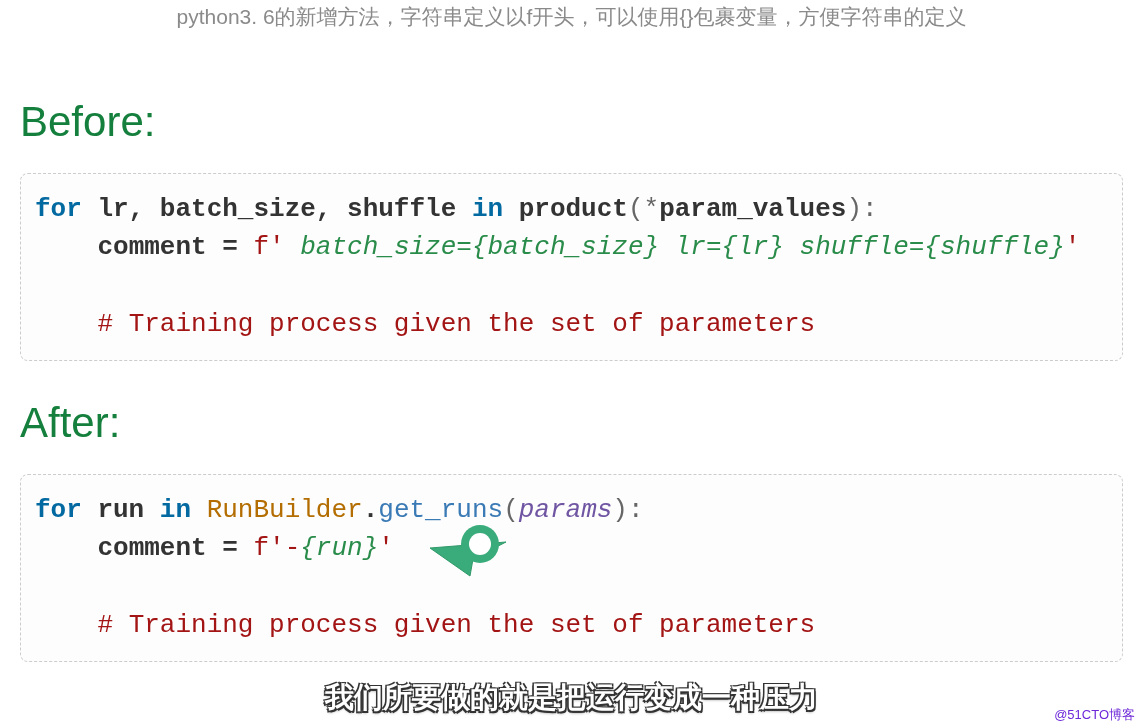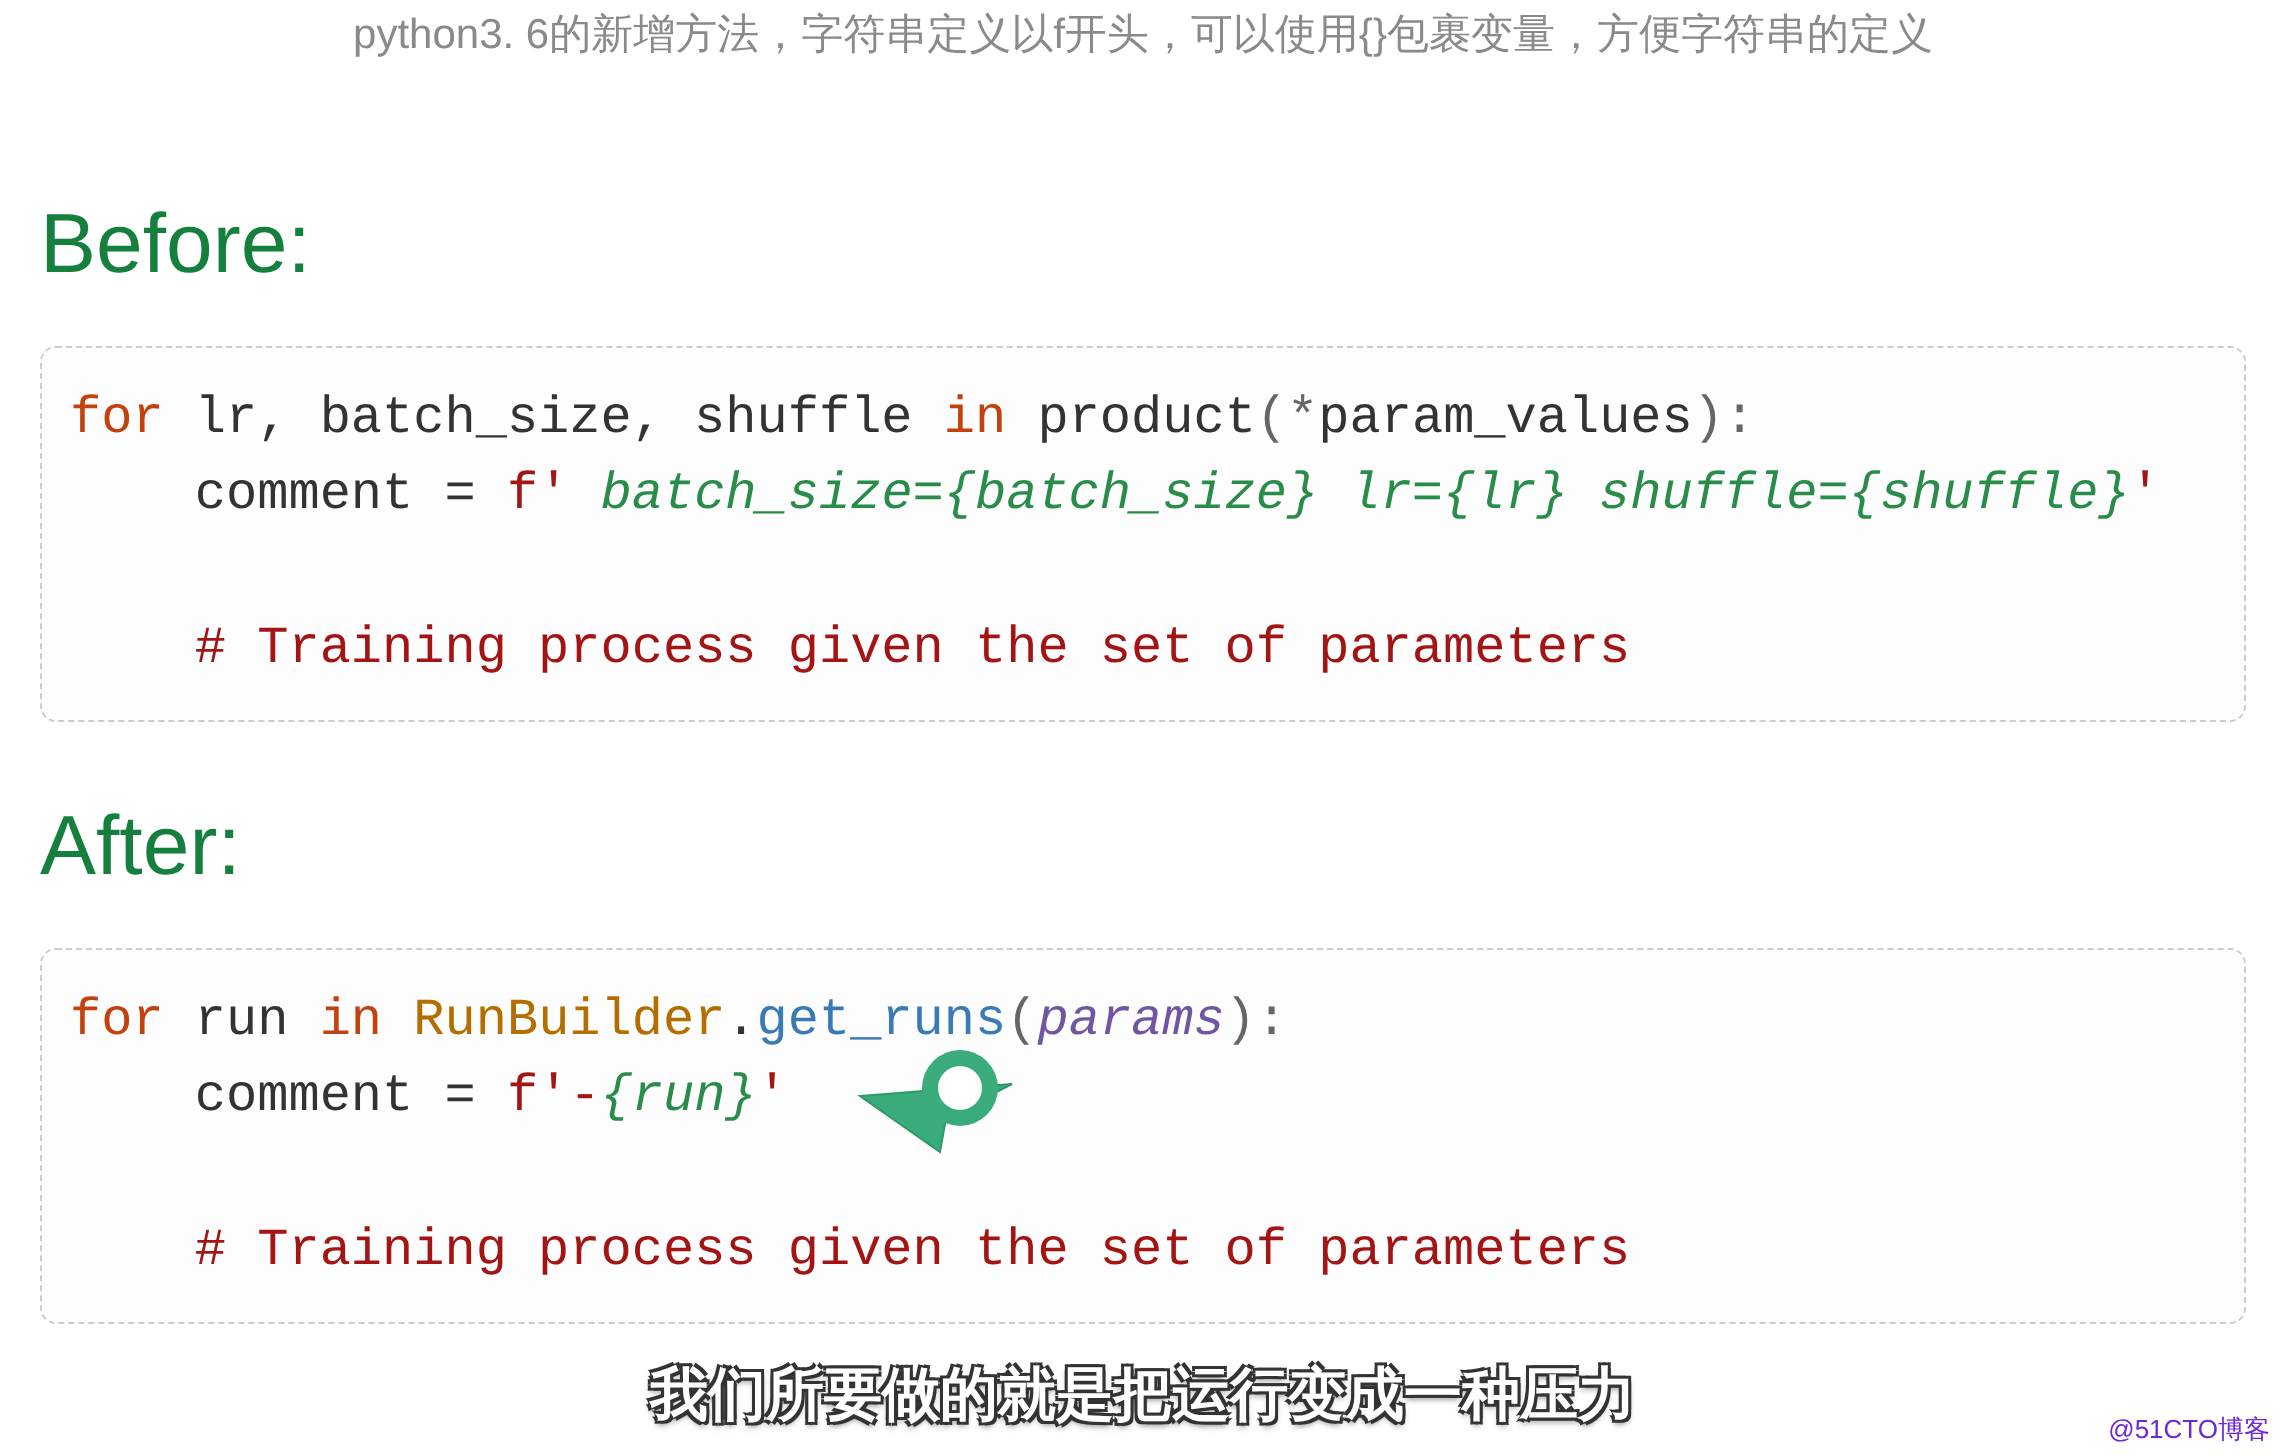--- a/index.html
+++ b/index.html
@@ -53,28 +53,28 @@
       background: #fdfdfd;
       padding: 16px 14px;
       font-family: Consolas, "Courier New", monospace;
       font-size: 26px;
       line-height: 1.48;
       white-space: pre;
       overflow: hidden;
       margin-bottom: 12px;
     }
 
-    .kw { color: #c2410c; font-weight: 400; }
+    .kw { color: #0369a1; font-weight: 700; }
     .cls { color: #b36d00; }
     .method { color: #3a7ab5; }
     .param { color: #7055a3; font-style: italic; }
     .str { color: #a31515; }
     .strvar { color: #2a8c4a; font-style: italic; margin-top: 20px; }
     .comment { color: #a31515; }
-    .plain { color: #333333; }
+    .plain { color: #333333; font-weight: bold; }
     .punct { color: #666666; }
 
     .cursor-pointer {
       position: absolute;
       left: 418px;
       top: 517px;
       z-index: 10;
     }
 
     .bottom-caption {

